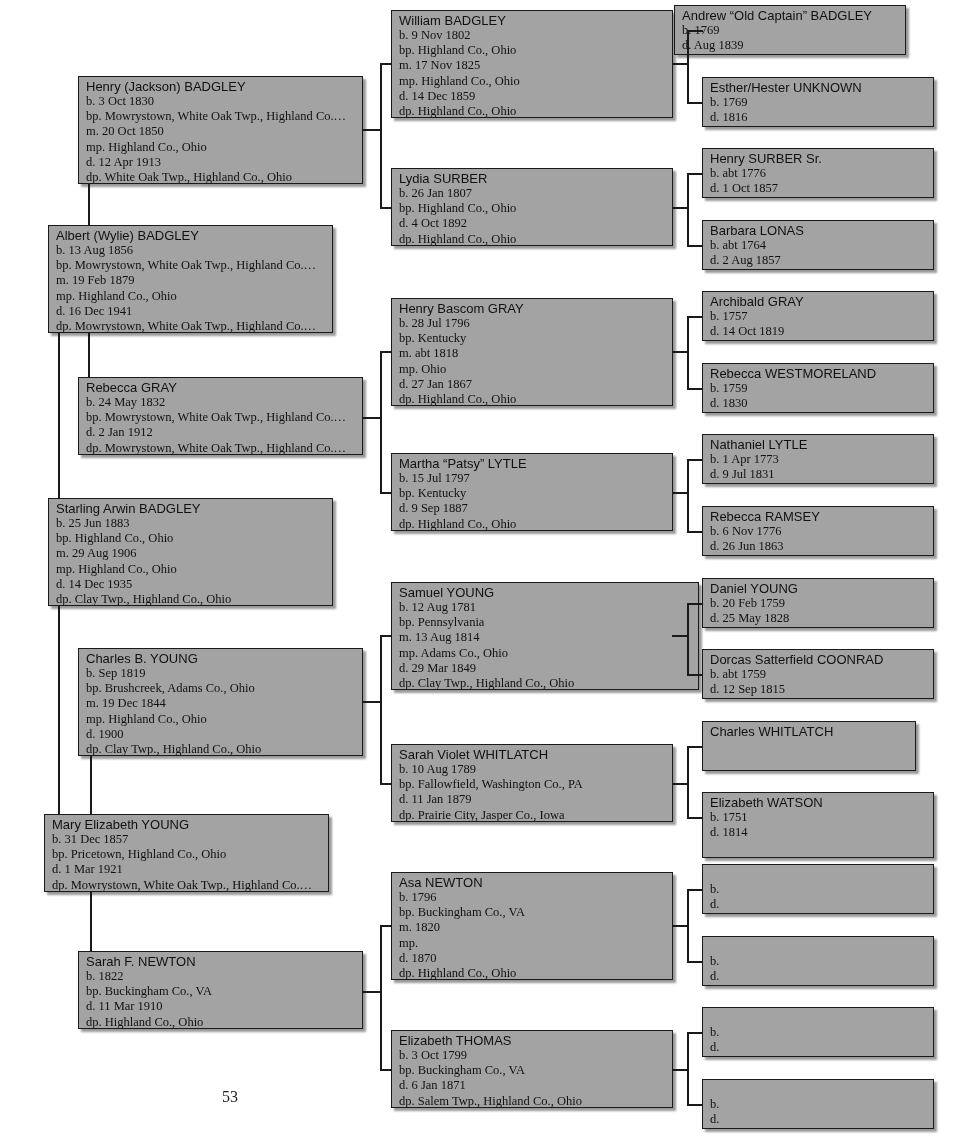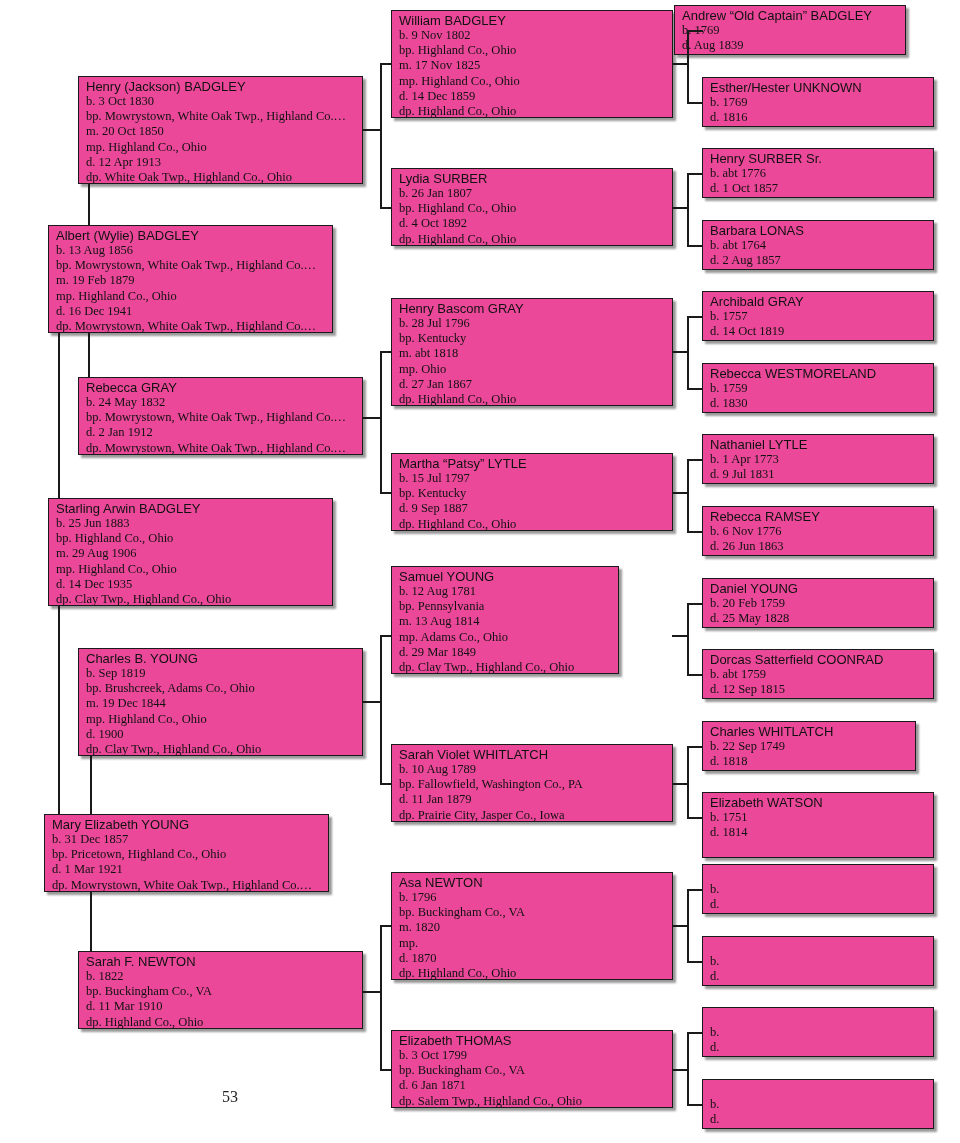--- a/index.html
+++ b/index.html
@@ -1,18 +1,18 @@
 <!DOCTYPE html>
 <html><head>
 <meta charset="utf-8">
 <style>
   html,body{margin:0;padding:0;background:#ffffff;}
   #chart{position:relative;width:960px;height:1143px;background:#ffffff;overflow:hidden;
          font-family:"Liberation Sans",sans-serif;color:#111;}
-  .pbox{position:absolute;background:#ec4899;border:1.5px solid #1a1a1a;
+  .pbox{position:absolute;background:#a3a3a3;border:1.5px solid #1a1a1a;
         box-shadow:3px 3px 2px rgba(0,0,0,0.40);box-sizing:border-box;
         padding:2px 4px 0 7px;overflow:hidden;}
   .pname{font-family:"Liberation Sans",sans-serif;font-size:13px;line-height:15px;
          min-height:15px;white-space:nowrap;}
   .dline{font-family:"Liberation Serif",serif;font-size:12.5px;line-height:15.2px;
          white-space:nowrap;}
   .vl{position:absolute;width:2px;background:#1a1a1a;}
   .hl{position:absolute;height:2px;background:#1a1a1a;}
   .spouse{position:absolute;left:86px;top:646px;font-family:"Liberation Serif",serif;
           font-size:13.5px;color:#5a5a5a;letter-spacing:0.2px;}
@@ -141,21 +141,21 @@
   <div class="pbox" style="left:391px;top:453px;width:282px;height:78px">
 
     <div class="pname">Martha “Patsy” LYTLE</div>
     <div>
         <div class="dline">b. 15 Jul 1797</div>
         <div class="dline">bp. Kentucky</div>
         <div class="dline">d. 9 Sep 1887</div>
         <div class="dline">dp. Highland Co., Ohio</div>
       </div>
   </div>
-  <div class="pbox" style="left:391px;top:566px;width:228px;height:108px">
+  <div class="pbox" style="left:391px;top:582px;width:308px;height:108px">
 
     <div class="pname">Samuel YOUNG</div>
     <div>
         <div class="dline">b. 12 Aug 1781</div>
         <div class="dline">bp. Pennsylvania</div>
         <div class="dline">m. 13 Aug 1814</div>
         <div class="dline">mp. Adams Co., Ohio</div>
         <div class="dline">d. 29 Mar 1849</div>
         <div class="dline">dp. Clay Twp., Highland Co., Ohio</div>
       </div>
@@ -269,24 +269,20 @@
 
     <div class="pname">Dorcas Satterfield COONRAD</div>
     <div>
         <div class="dline">b. abt 1759</div>
         <div class="dline">d. 12 Sep 1815</div>
       </div>
   </div>
   <div class="pbox" style="left:702px;top:721px;width:214px;height:50px">
 
     <div class="pname">Charles WHITLATCH</div>
-    <div>
-        <div class="dline">b. 22 Sep 1749</div>
-        <div class="dline">d. 1818</div>
-      </div>
   </div>
   <div class="pbox" style="left:702px;top:792px;width:232px;height:66px">
 
     <div class="pname">Elizabeth WATSON</div>
     <div>
         <div class="dline">b. 1751</div>
         <div class="dline">d. 1814</div>
       </div>
   </div>
   <div class="pbox" style="left:702px;top:864px;width:232px;height:50px">

